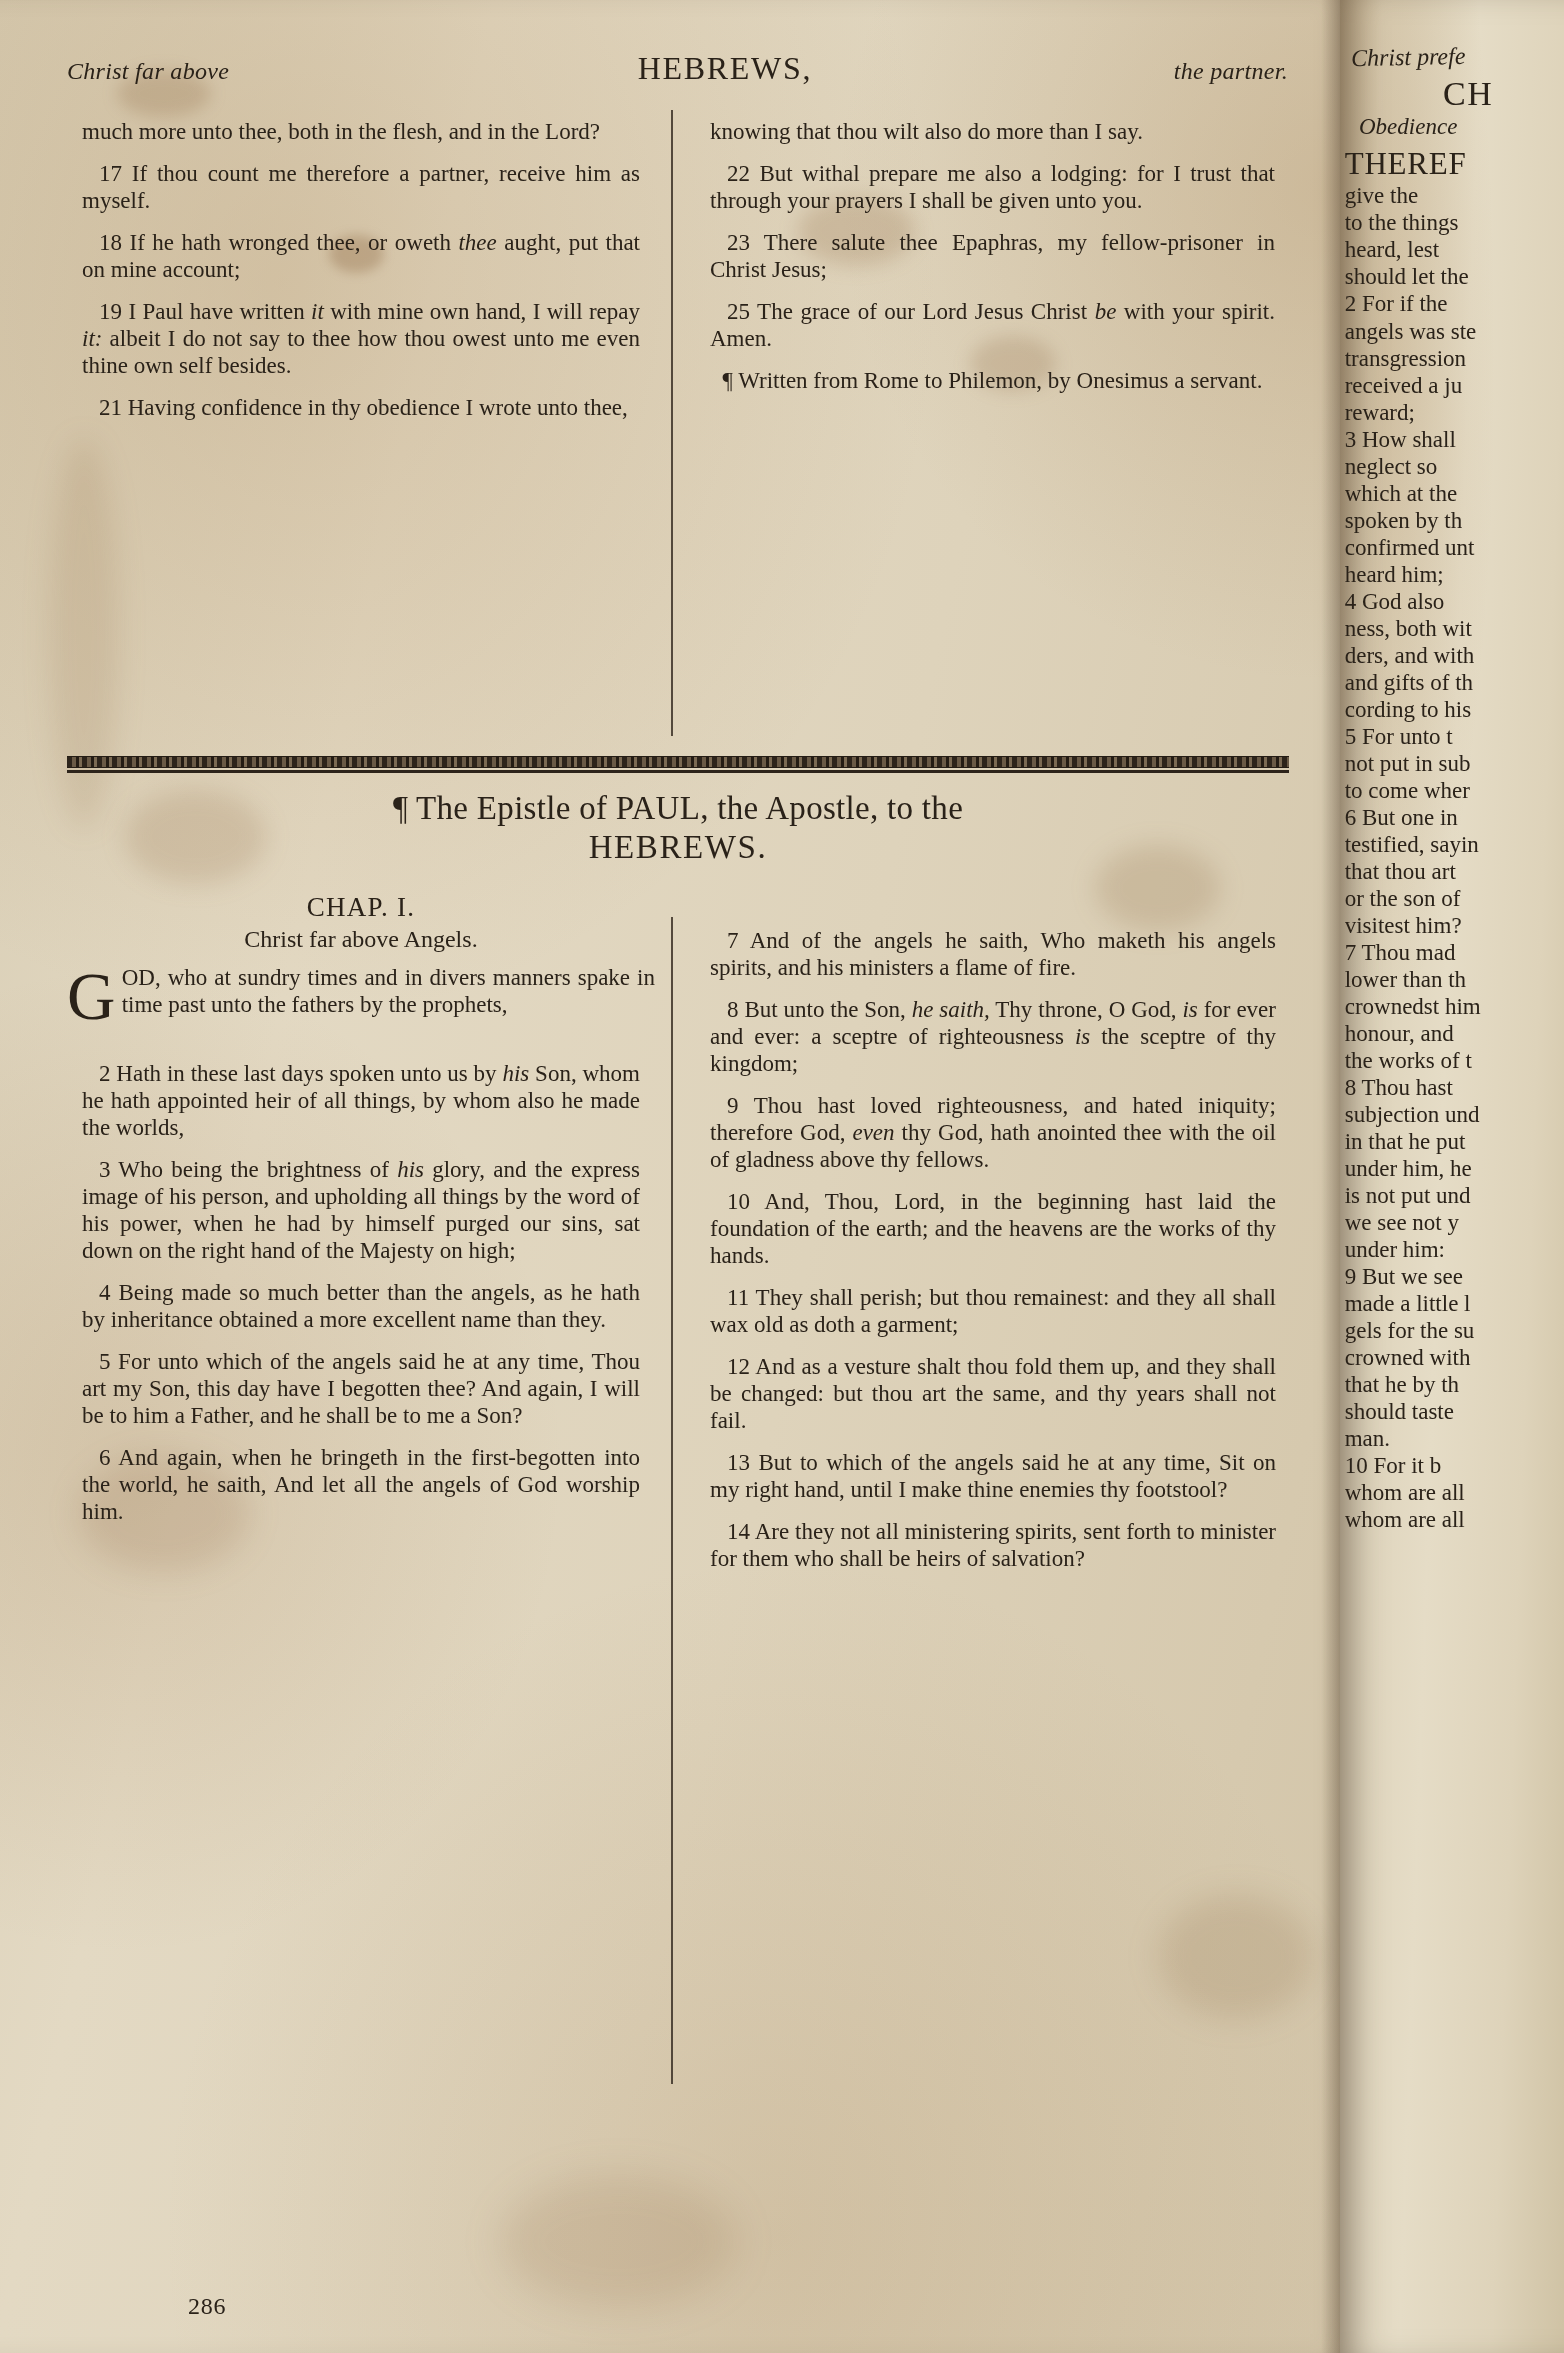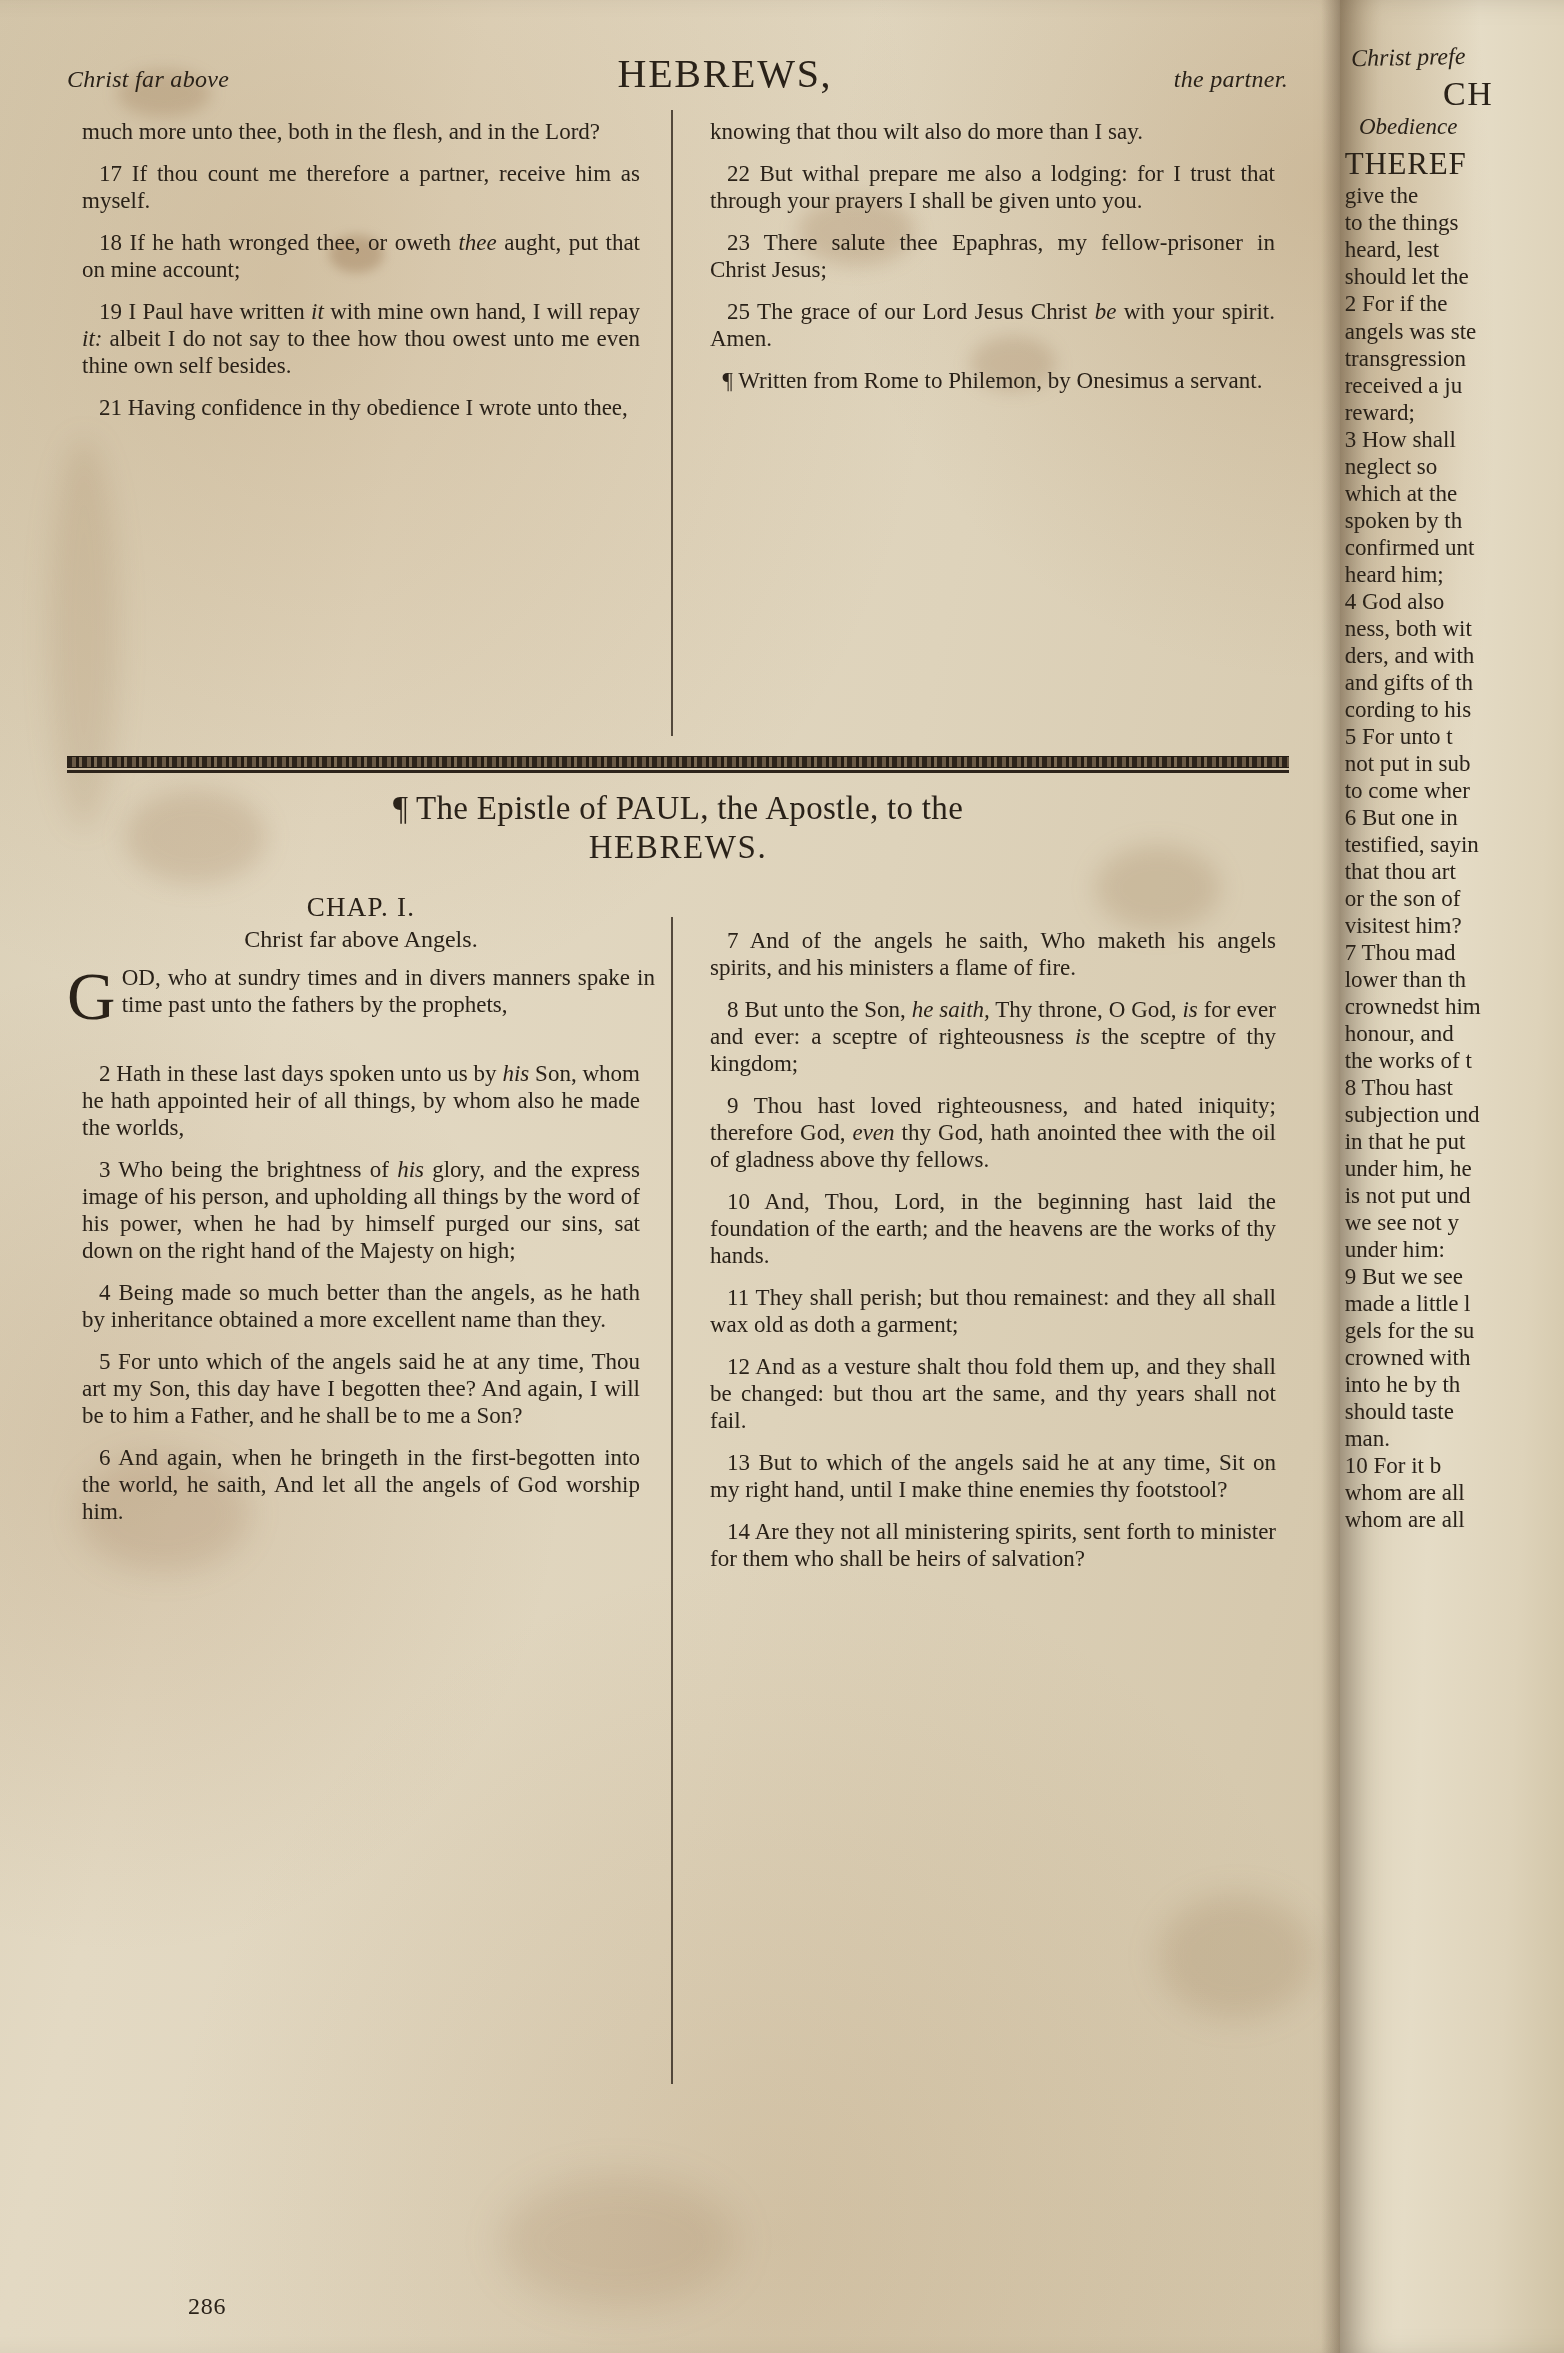--- a/index.html
+++ b/index.html
@@ -63,21 +63,21 @@
     align-items: baseline;
     justify-content: space-between;
     font-size: 24px;
     gap: 40px;
   }
   #running-head .rh-left {
     font-style: italic;
     letter-spacing: 0.3px;
   }
   #running-head .rh-center {
-    font-size: 40px;
+    font-size: 32px;
     letter-spacing: 1.7px;
     margin-left: 47px;
   }
   #running-head .rh-right {
     font-style: italic;
     letter-spacing: 0.3px;
   }
 
   
   .col {
@@ -349,21 +349,21 @@
       <div>subjection und</div>
       <div>in that he put</div>
       <div>under him, he</div>
       <div>is not put und</div>
       <div>we see not y</div>
       <div>under him:</div>
       <div>9 But we see</div>
       <div>made a little l</div>
       <div>gels for the su</div>
       <div>crowned with</div>
-      <div>into he by th</div>
+      <div>that he by th</div>
       <div>should taste</div>
       <div>man.</div>
       <div>10 For it b</div>
       <div>whom are all</div>
       <div>whom are all</div>
     </div>
   </div>
 
 </div>
 

